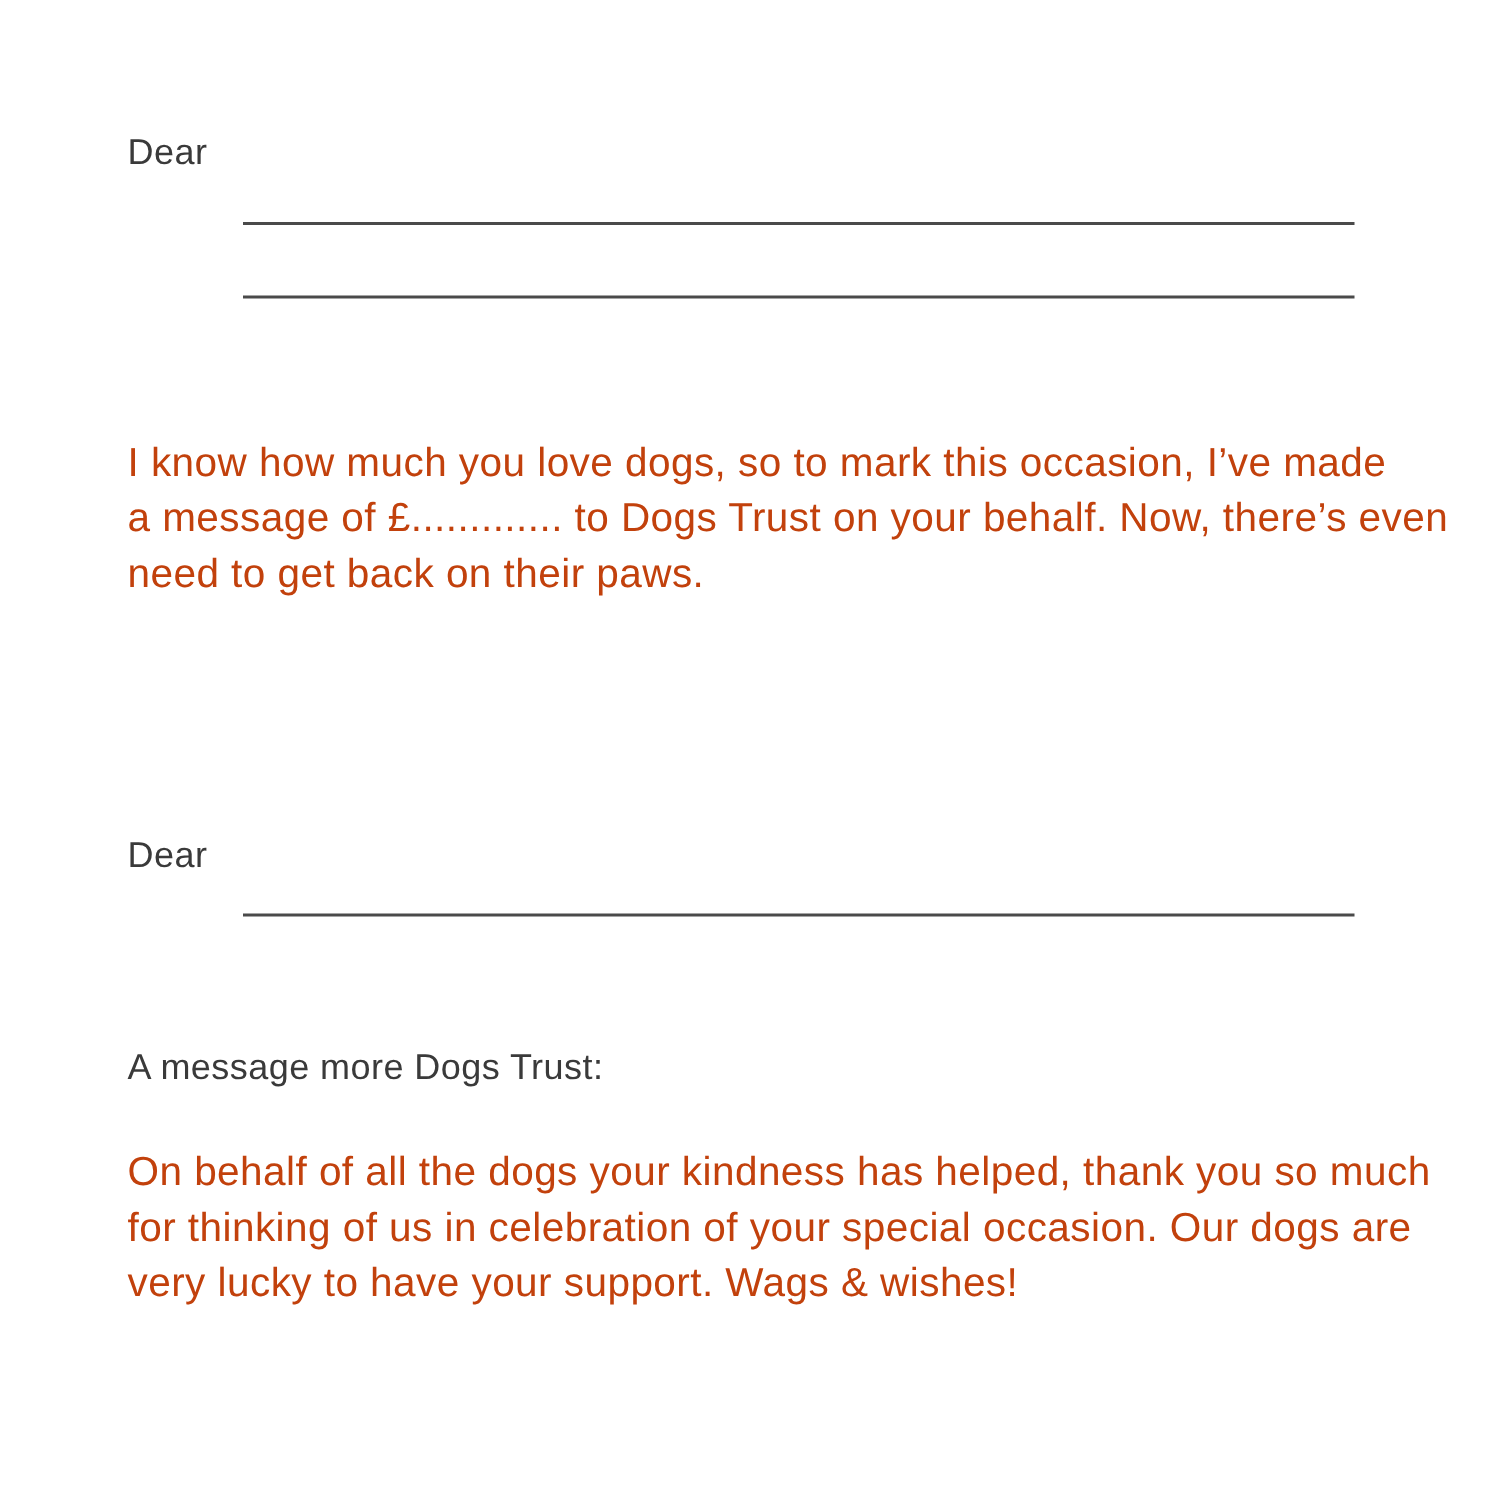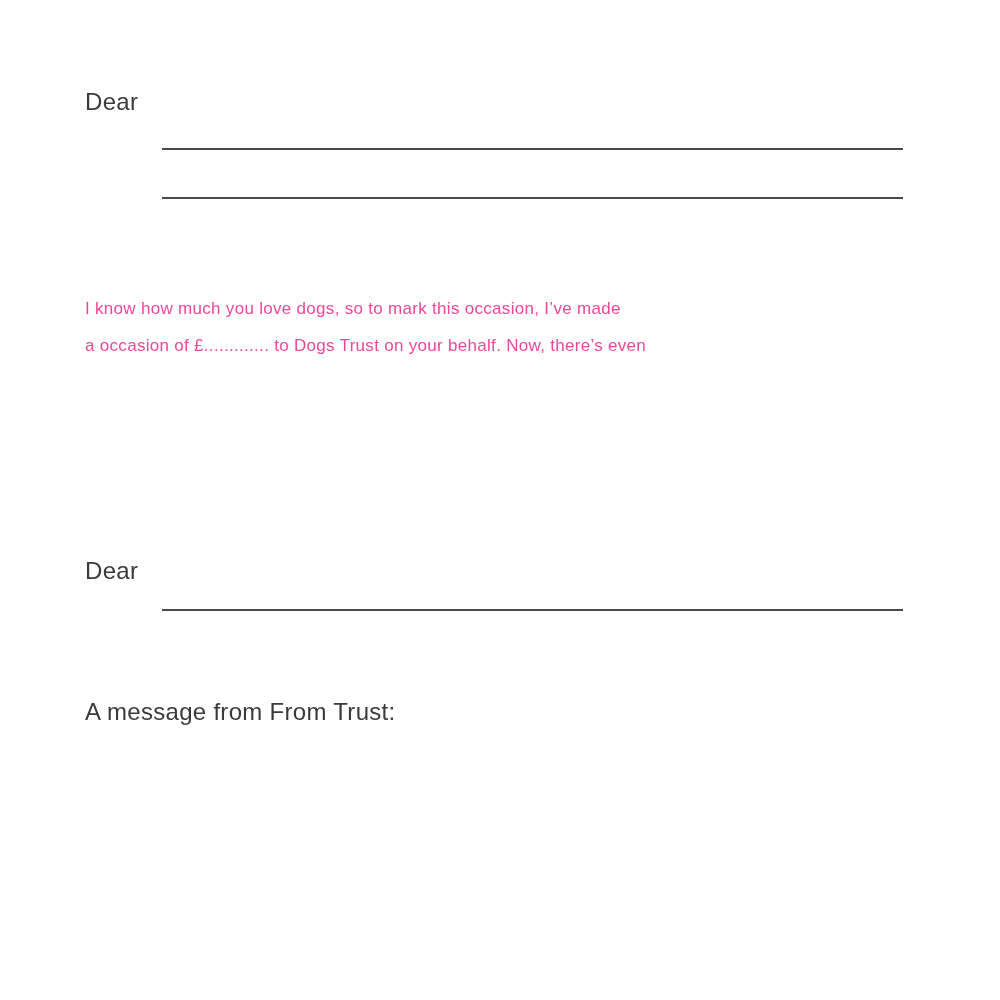--- a/index.html
+++ b/index.html
@@ -27,24 +27,24 @@
   .rule {
     position: absolute;
     left: 162px;
     width: 741px;
     height: 0;
     border-top: 2px solid #4a4a4a;
   }
   .paragraph {
     position: absolute;
     left: 85px;
-    font-size: 17px;
+    font-size: 27px;
     line-height: 37px;
     letter-spacing: 0.3px;
-    color: #ec4899;
+    color: #c2410c;
   }
   .paragraph div {
     white-space: nowrap;
   }
   #dear-label { top: 83px; }
   #name-line-1 { top: 148px; }
   #name-line-2 { top: 197px; }
   #donation-paragraph { top: 290px; }
   #from-label { top: 552px; }
   #from-line { top: 609px; }
@@ -57,23 +57,29 @@
 <div class="page">
 
   <div class="label" id="dear-label">Dear</div>
 
   <div class="rule" id="name-line-1"></div>
 
   <div class="rule" id="name-line-2"></div>
 
   <div class="paragraph" id="donation-paragraph">
     <div>I know how much you love dogs, so to mark this occasion, I’ve made</div>
-    <div>a occasion of £............. to Dogs Trust on your behalf. Now, there’s even</div>
+    <div>a message of £............. to Dogs Trust on your behalf. Now, there’s even</div>
+    <div>need to get back on their paws.</div>
   </div>
 
   <div class="label" id="from-label">Dear</div>
 
   <div class="rule" id="from-line"></div>
 
-  <div class="label" id="dogs-trust-heading">A message from From Trust:</div>
+  <div class="label" id="dogs-trust-heading">A message more Dogs Trust:</div>
 
+  <div class="paragraph" id="dogs-trust-paragraph">
+    <div>On behalf of all the dogs your kindness has helped, thank you so much</div>
+    <div>for thinking of us in celebration of your special occasion. Our dogs are</div>
+    <div>very lucky to have your support. Wags &amp; wishes!</div>
+  </div>
 
 </div>
 
 </body></html>

